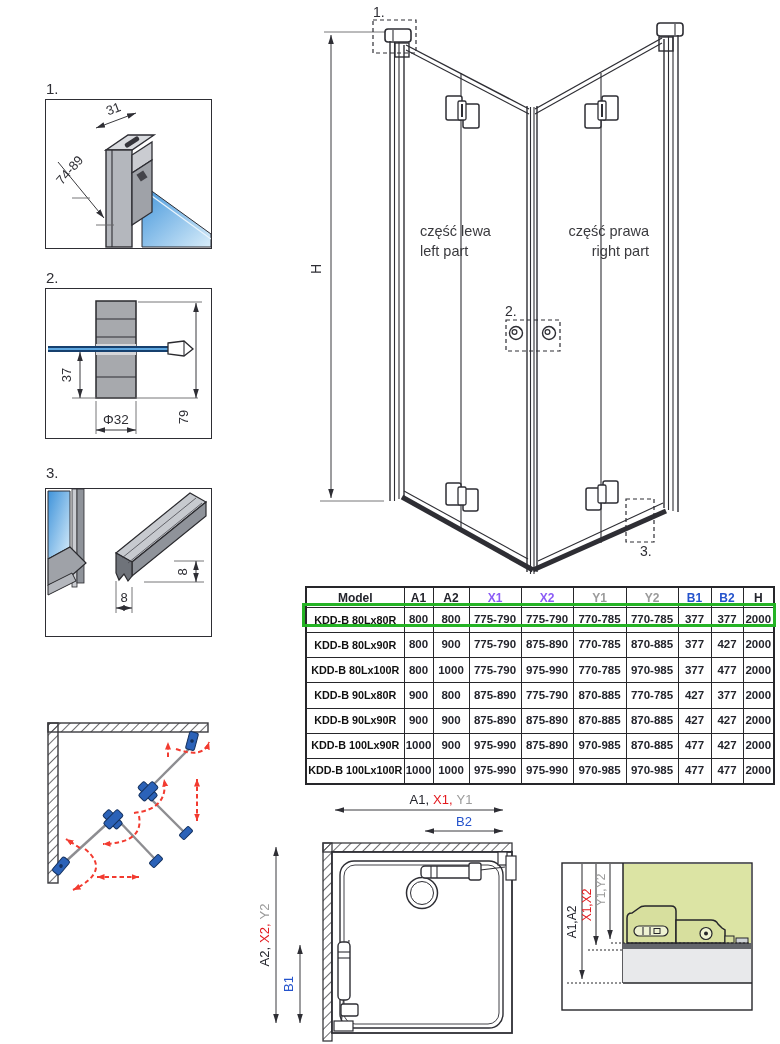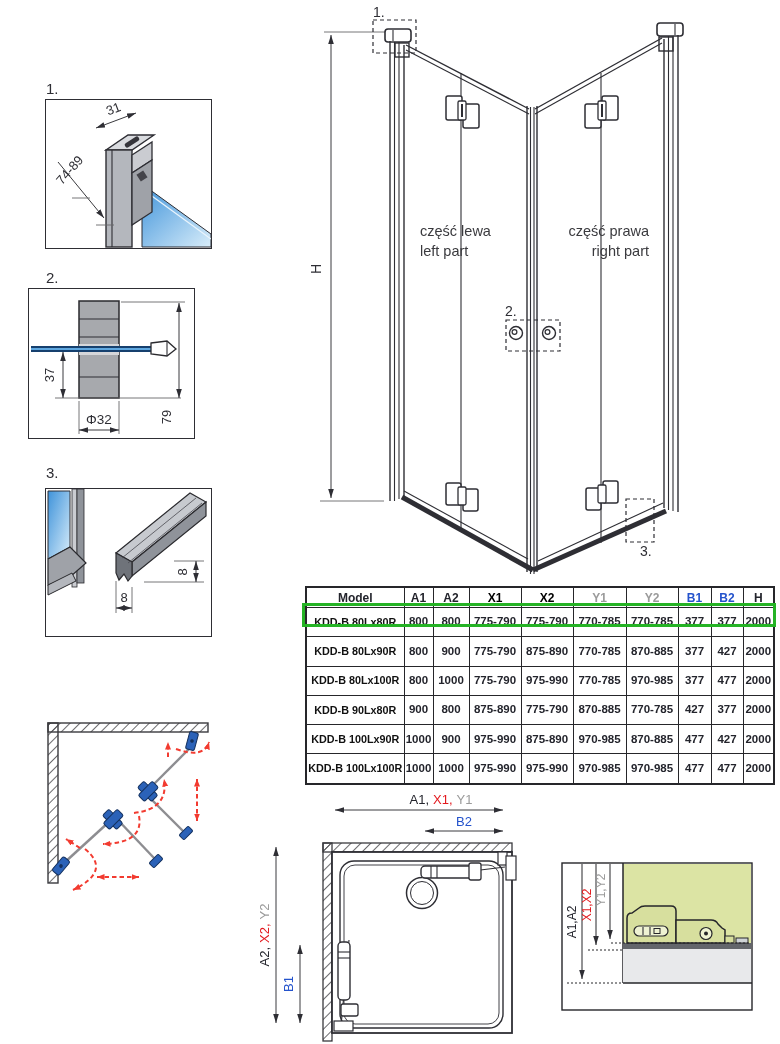--- a/index.html
+++ b/index.html
@@ -12,21 +12,21 @@
   
   .table-wrap{position:absolute;left:305px;top:586px;width:544px;height:199px;}
   table.spec{border-collapse:collapse;table-layout:fixed;width:468px;height:199px;
              font-size:11.5px;color:#23242c;}
   table.spec th,table.spec td{border:1px solid #26262a;text-align:center;vertical-align:middle;
              padding:0;line-height:1;overflow:hidden;white-space:nowrap;}
   table.spec{border:2px solid #26262a;}
   table.spec th{font-size:12px;font-weight:bold;height:19px;}
   table.spec td{font-weight:bold;height:20px;}
   td.model-cell{font-size:10.8px;color:#111;}
-  .hd-red{color:#000000;} .hd-gray{color:#9b9b9b;} .hd-blue{color:#2453cc;}
+  .hd-red{color:#8b5cf6;} .hd-gray{color:#9b9b9b;} .hd-blue{color:#2453cc;}
   .row-highlight{position:absolute;left:-3px;top:17px;width:474px;height:24px;
                  border:3px solid #25b325;box-sizing:border-box;pointer-events:none;}
   
   .ln{stroke:#2e2e34;stroke-width:1.4;fill:none;}
   .ln2{stroke:#2e2e34;stroke-width:1.1;fill:none;}
   .thk{stroke:#2e2e34;stroke-width:5;fill:none;}
   .dimln{stroke:#3a3a3e;stroke-width:1;fill:none;}
   .extln{stroke:#66666a;stroke-width:0.9;fill:none;}
   .dsh{stroke:#2e2e34;stroke-width:1.2;fill:none;stroke-dasharray:4 3;}
   .dot{stroke:#26262a;stroke-width:1;fill:none;stroke-dasharray:2 2;}
@@ -79,21 +79,21 @@
     <line x1="12" y1="62" x2="58" y2="118" class="dimln" marker-end="url(#mB)"></line>
     <line x1="26" y1="98" x2="44" y2="98" class="extln"></line>
     <line x1="50" y1="125" x2="68" y2="125" class="extln"></line>
     <line x1="50" y1="28" x2="90" y2="13" class="dimln" marker-start="url(#mB)" marker-end="url(#mB)"></line>
     <text class="dimtxt" text-anchor="middle" transform="translate(69,13) rotate(-21)">31</text>
     <text class="dimtxt" text-anchor="middle" transform="translate(27,73) rotate(-49)">74-89</text>
   </svg>
 </div>
 
 <div class="abs detail-label" style="left:46px;top:269px">2.</div>
-<div class="abs detail-box" style="left:28px;top:288px;width:165px;height:149px">
+<div class="abs detail-box" style="left:45px;top:288px;width:165px;height:149px">
   <svg width="165" height="149" viewBox="0 0 165 149">
     <rect x="50" y="12" width="40" height="97" fill="#a7a9ad" stroke="#2a2a2e" stroke-width="1.5"></rect>
     <line x1="50" y1="30" x2="90" y2="30" class="ln2"></line>
     <line x1="50" y1="48" x2="90" y2="48" class="ln2"></line>
     <line x1="50" y1="88" x2="90" y2="88" class="ln2"></line>
     <rect x="50" y="55" width="40" height="11" fill="#d6d7da"></rect>
     <rect x="2" y="57" width="120" height="6" fill="#16406e"></rect>
     <line x1="2" y1="60" x2="122" y2="60" stroke="#5fa8e0" stroke-width="1.8"></line>
     <path d="M122,54 L138,52 L147,60 L138,67 L122,65 Z" fill="#fff" stroke="#2a2a2e" stroke-width="1.3"></path>
     <line x1="138" y1="52" x2="138" y2="67" class="ln2"></line>
@@ -299,20 +299,32 @@
           <td class="value-cell">800</td>
           <td class="value-cell">875-890</td>
           <td class="value-cell">775-790</td>
           <td class="value-cell">870-885</td>
           <td class="value-cell">770-785</td>
           <td class="value-cell">427</td>
           <td class="value-cell">377</td>
           <td class="value-cell">2000</td>
         </tr>
         <tr>
+          <td class="model-cell">KDD-B 90Lx90R</td>
+          <td class="value-cell">900</td>
+          <td class="value-cell">900</td>
+          <td class="value-cell">875-890</td>
+          <td class="value-cell">875-890</td>
+          <td class="value-cell">870-885</td>
+          <td class="value-cell">870-885</td>
+          <td class="value-cell">427</td>
+          <td class="value-cell">427</td>
+          <td class="value-cell">2000</td>
+        </tr>
+        <tr>
           <td class="model-cell">KDD-B 100Lx90R</td>
           <td class="value-cell">1000</td>
           <td class="value-cell">900</td>
           <td class="value-cell">975-990</td>
           <td class="value-cell">875-890</td>
           <td class="value-cell">970-985</td>
           <td class="value-cell">870-885</td>
           <td class="value-cell">477</td>
           <td class="value-cell">427</td>
           <td class="value-cell">2000</td>

